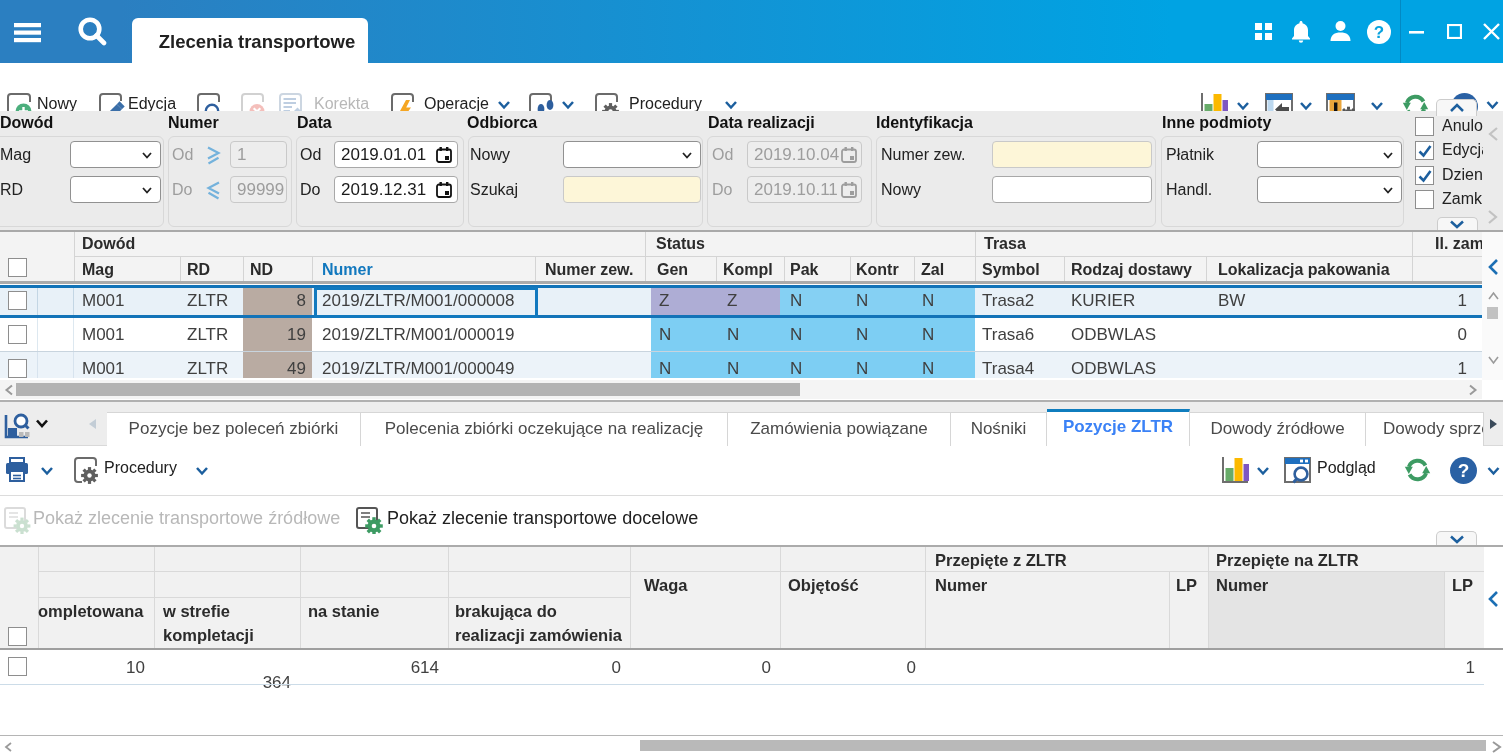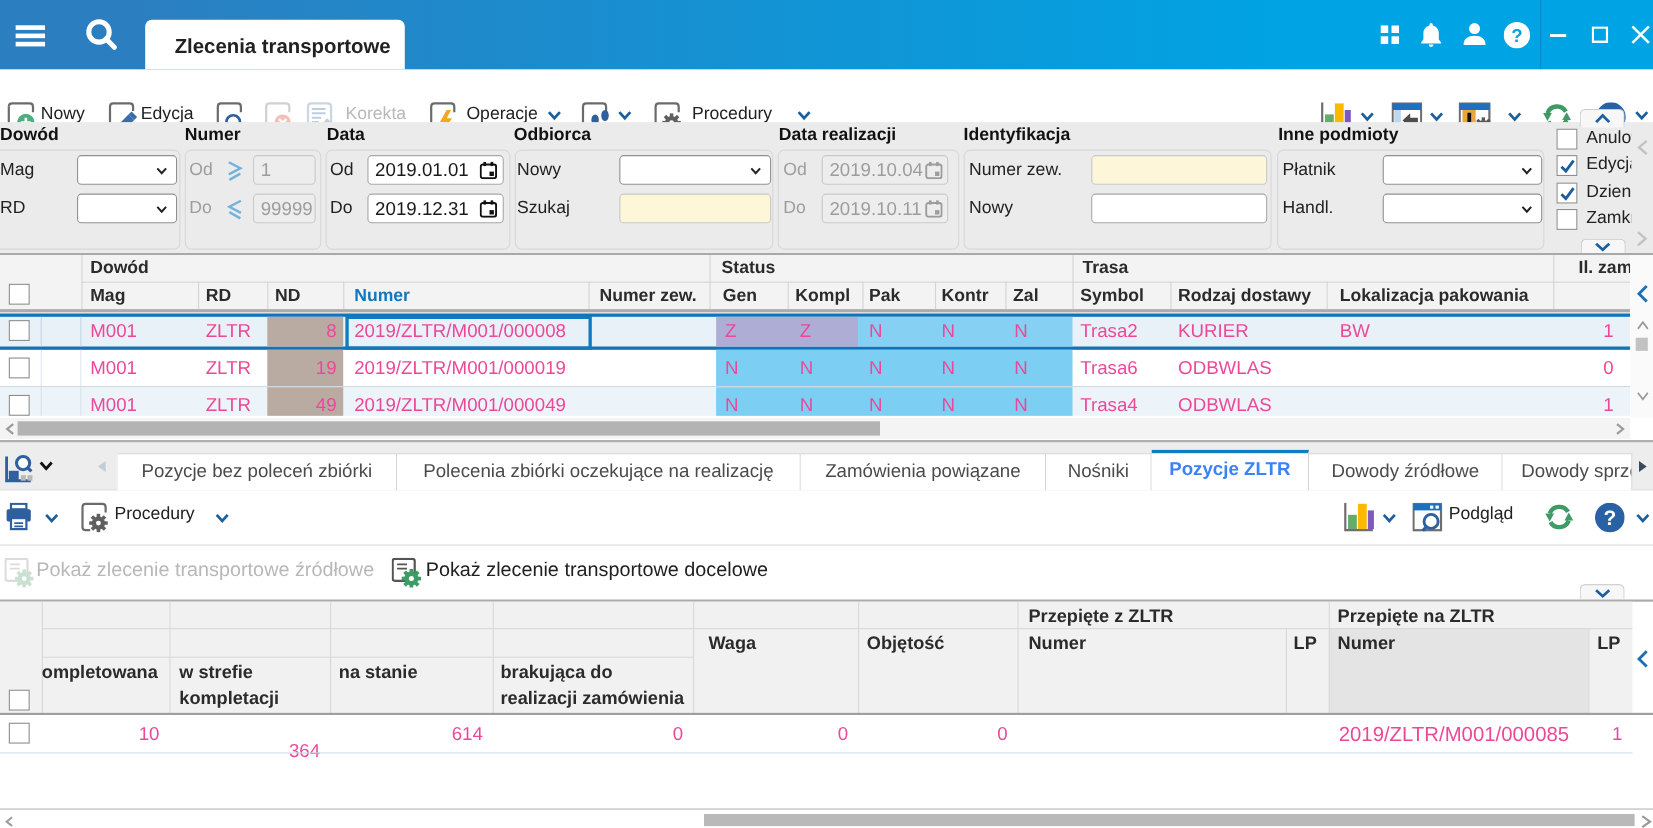--- a/index.html
+++ b/index.html
@@ -28,21 +28,21 @@
 .flabel.dis { color:#9d9d9d; }
 .fsel { position:absolute; height:27px; background:#fff; border:1px solid #919191; border-radius:4px; }
 .finput { position:absolute; height:27px; background:#fff; border:1px solid #a8a8a8; border-radius:4px; font-size:17px; padding:0 6px; line-height:25px; }
 .finput.yellow { background:#fdf6d8; border-color:#c9c9c9; }
 .finput.dis { background:#ededed; border-color:#c9c9c9; color:#9d9d9d; }
 .selarrow { position:absolute; right:8px; top:8px; width:10px; height:10px; }
 
 
 #mtable { left:0; top:230px; width:1503px; height:170px; background:#fff; }
 .hcell { position:absolute; font-weight:bold; font-size:16px; color:#2b2b2b; }
-.dcell { position:absolute; font-size:17px; color:#ec4899; white-space:nowrap; }
+.dcell { position:absolute; font-size:17px; color:#404040; white-space:nowrap; }
 .vline { position:absolute; width:1px; background:#d4d4d4; }
 .hline { position:absolute; height:1px; background:#d4d4d4; }
 .cb { position:absolute; width:19px; height:19px; background:#fff; border:1px solid #8e8e8e; }
 
 
 #tabbar { left:0; top:400px; width:1503px; height:46px; background:#ededed; border-bottom:1px solid #d9d9d9; }
 .tab { position:absolute; top:12px; height:34px; background:#fff; border-right:1px solid #d6d6d6; border-top:1px solid #d6d6d6;
   font-size:17px; color:#4a4a4a; text-align:center; line-height:32px; white-space:nowrap; overflow:hidden; }
 .tab.active { border-top:3px solid #0f7dbe; color:#3b82f6; font-weight:bold; line-height:30px; }
 
@@ -692,21 +692,20 @@
 
   <div class="abs" style="left:0;top:103px;width:1503px;height:2px;background:#9f9f9f"></div>
 
   <div class="cb" style="left:8px;top:112px"></div>
   <div class="dcell" style="left:60px;top:113px;width:85px;text-align:right">10</div>
   <div class="dcell" style="left:200px;top:128px;width:91px;text-align:right">364</div>
   <div class="dcell" style="left:350px;top:113px;width:89px;text-align:right">614</div>
   <div class="dcell" style="left:520px;top:113px;width:101px;text-align:right">0</div>
   <div class="dcell" style="left:670px;top:113px;width:101px;text-align:right">0</div>
   <div class="dcell" style="left:815px;top:113px;width:101px;text-align:right">0</div>
-  <div class="dcell" style="left:1217px;top:112px;font-size:18.5px">2019/ZLTR/M001/000085</div>
   <div class="dcell" style="left:1380px;top:113px;width:95px;text-align:right">1</div>
   <div class="abs" style="left:0;top:139px;width:1484px;height:1px;background:#ccdce8"></div>
 
   <svg class="abs" style="left:1486px;top:45px" width="13" height="18">
         <path d="M11 2 L4 9 L11 16" stroke="#1c6fb4" stroke-width="2.6" fill="none"></path>
       </svg>
 
   <div class="abs" style="left:0;top:190px;width:1503px;height:1px;background:#b5b5b5"></div>
   <svg class="abs" style="left:3px;top:197px" width="10" height="10">
         <path d="M8 1 L3 5 L8 9" stroke="#9a9a9a" stroke-width="1.8" fill="none"></path>

